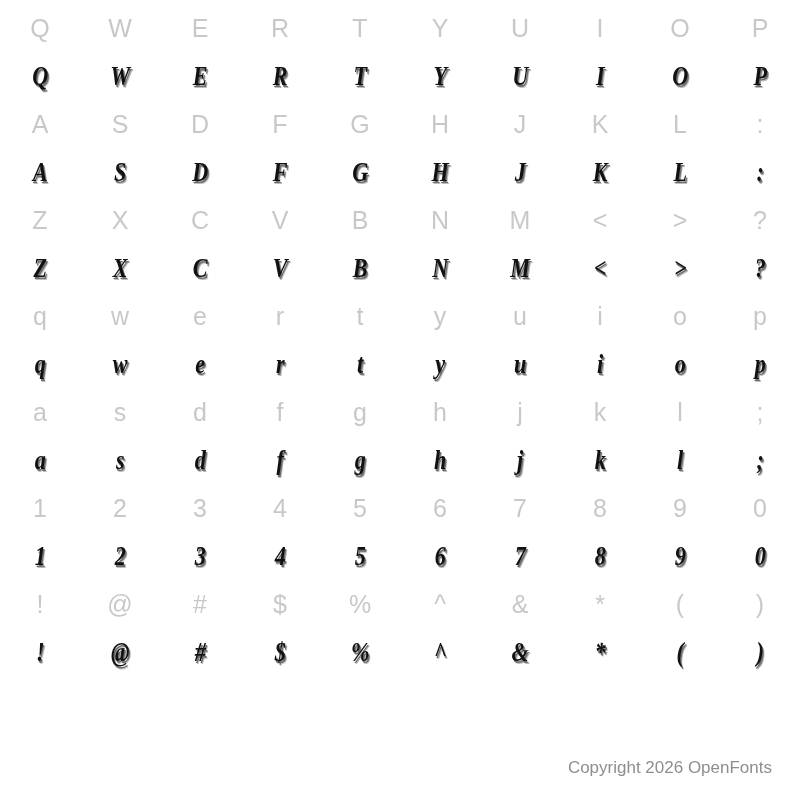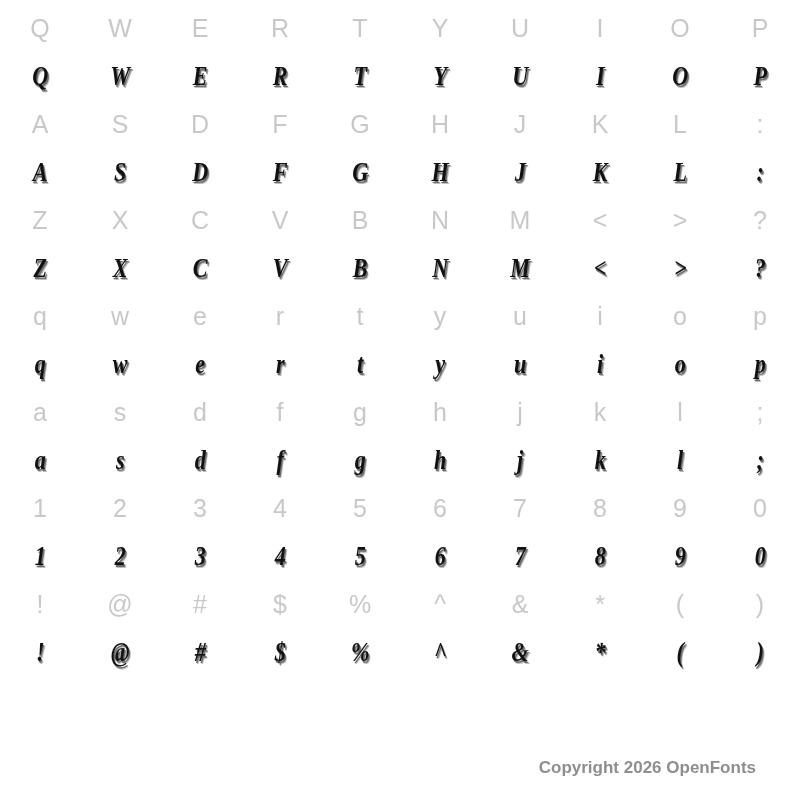--- a/index.html
+++ b/index.html
@@ -57,26 +57,25 @@
       2.5px 2.5px 0 #bdbdbd,
       -0.5px -0.5px 0 #ffffff;
     transform: scaleX(0.82);
   }
   #copyright {
     position: absolute;
     left: 0;
     top: 758px;
     width: 800px;
     text-align: right;
-    padding-right: 44px;
+    padding-right: 28px;
     box-sizing: border-box;
     font-family: "Liberation Sans", sans-serif;
     font-size: 17px;
     color: #8e8e8e;
-    font-weight: bold;
   }
 </style>
 </head>
 <body>
 
 <div id="sheet">
   <div id="rows">
       <div class="grid row-ref" style="top: 4px;">
         <div class="cell">Q</div>
         <div class="cell">W</div>

